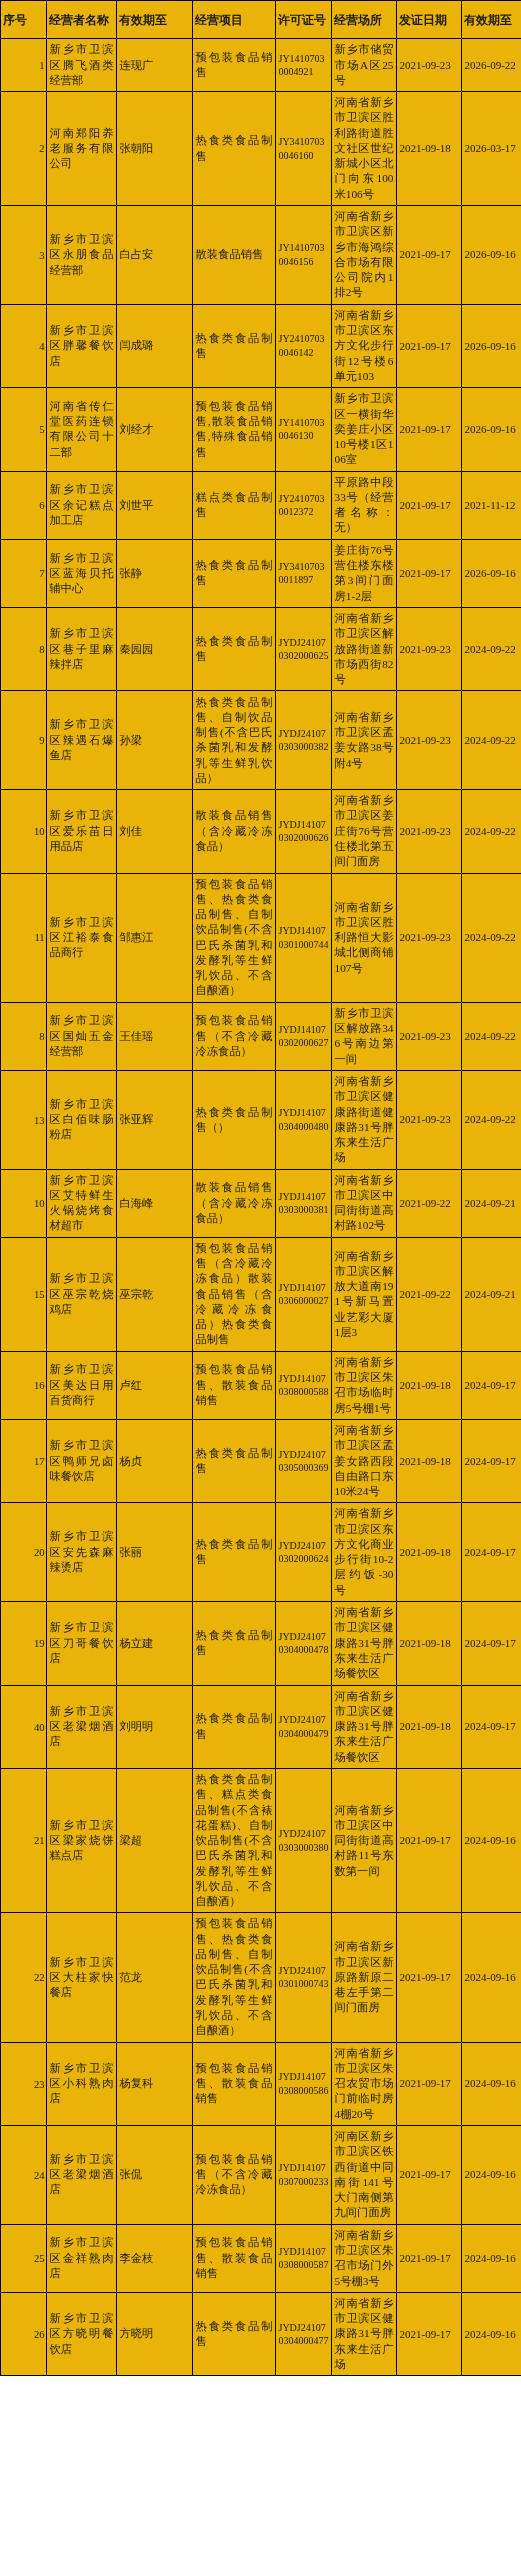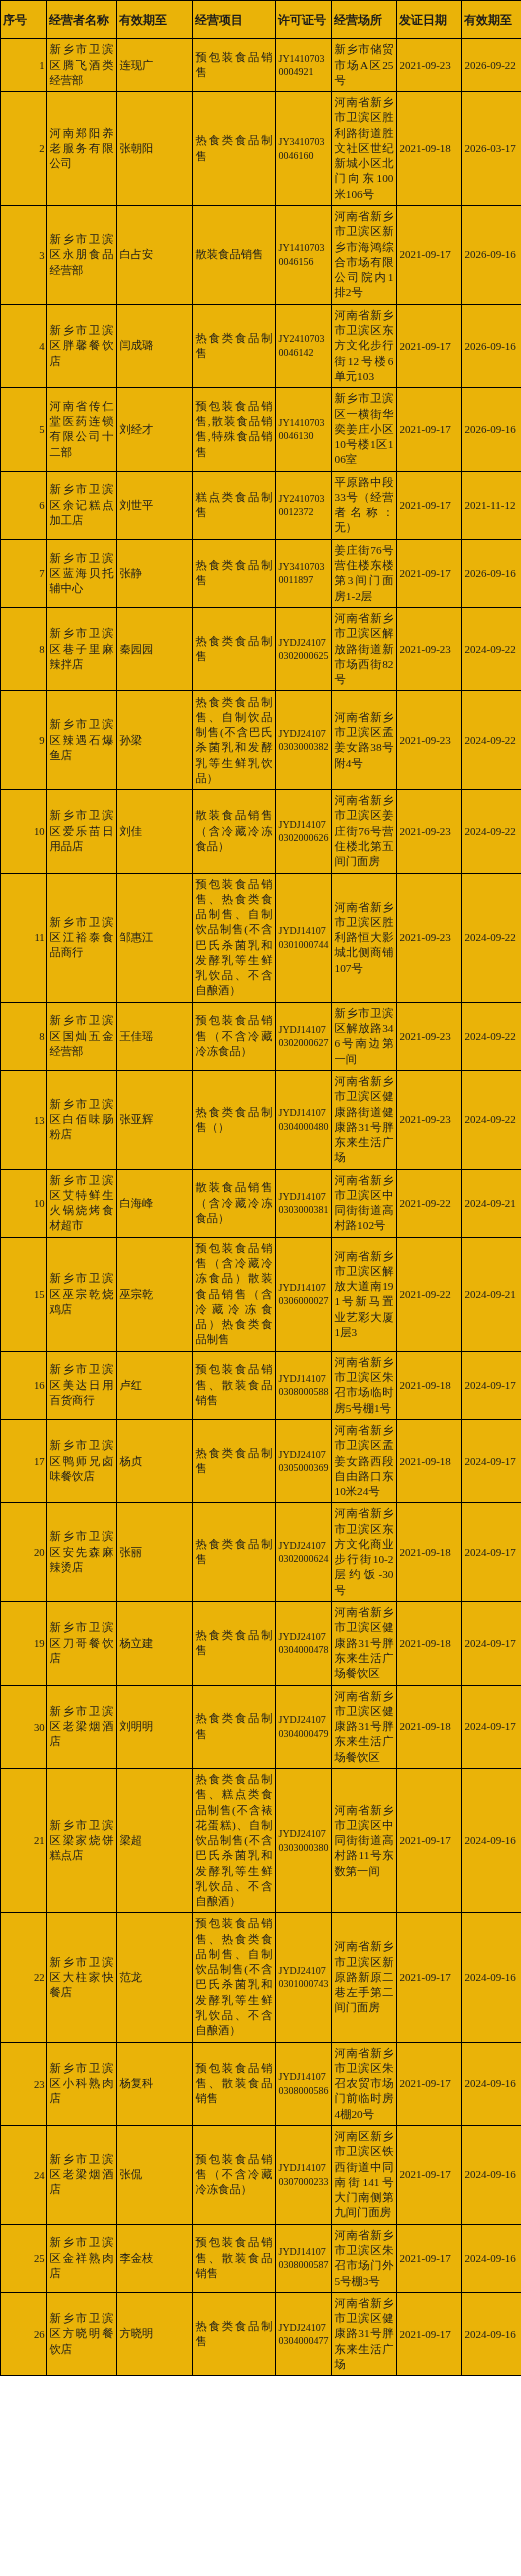--- a/index.html
+++ b/index.html
@@ -263,21 +263,21 @@
         <td class="col-no">19</td>
         <td class="col-name">新乡市卫滨区刀哥餐饮店</td>
         <td class="col-legal-rep">杨立建</td>
         <td class="col-items">热食类食品制售</td>
         <td class="col-license">JYDJ241070304000478</td>
         <td class="col-address">河南省新乡市卫滨区健康路31号胖东来生活广场餐饮区</td>
         <td class="col-issue-date">2021-09-18</td>
         <td class="col-valid-until">2024-09-17</td>
       </tr>
       <tr>
-        <td class="col-no">30</td>
+        <td class="col-no">40</td>
         <td class="col-name">新乡市卫滨区老梁烟酒店</td>
         <td class="col-legal-rep">刘明明</td>
         <td class="col-items">热食类食品制售</td>
         <td class="col-license">JYDJ241070304000479</td>
         <td class="col-address">河南省新乡市卫滨区健康路31号胖东来生活广场餐饮区</td>
         <td class="col-issue-date">2021-09-18</td>
         <td class="col-valid-until">2024-09-17</td>
       </tr>
       <tr>
         <td class="col-no">21</td>

